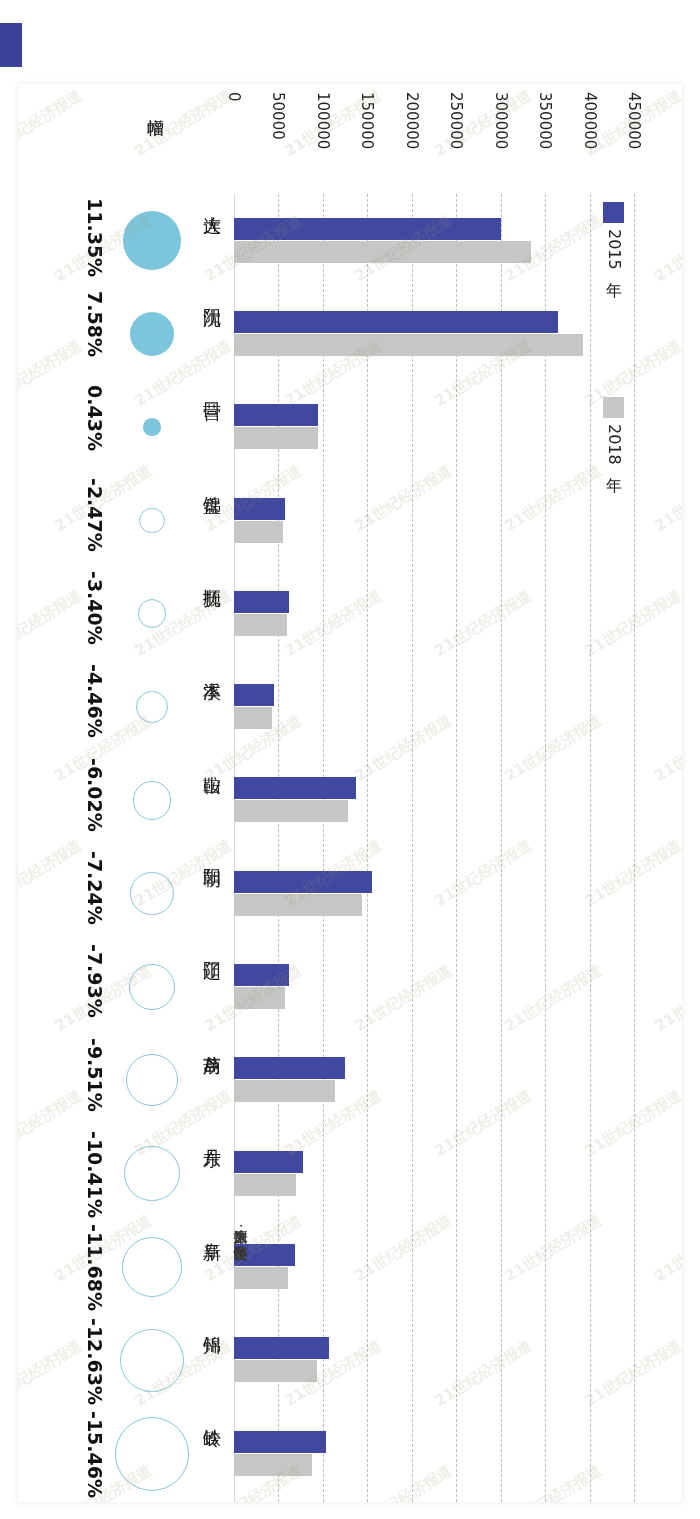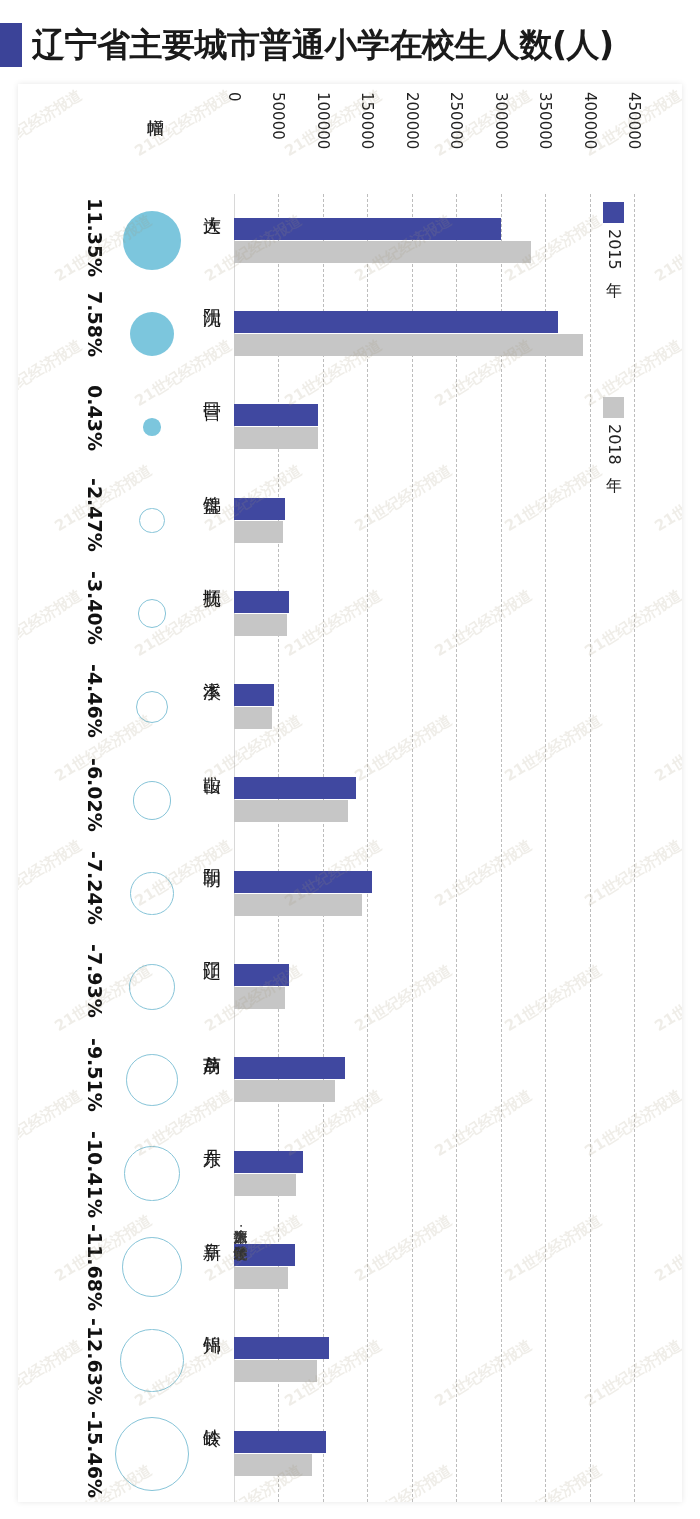--- a/index.html
+++ b/index.html
@@ -210,21 +210,20 @@
     font-family: "DejaVu Sans", sans-serif;
   }
 </style>
 </head>
 <body>
 
 <div id="page">
 
   <div id="header">
     <div id="title-accent"></div>
-    <div id="title-text">辽宁省主要城市普通小学在校生人数(人)</div>
   </div>
 
   <div id="card">
 
     <div id="gridlines">
         <div class="grid axis0" style="left: 216px;"></div>
         <div class="grid" style="left: 260.444px;"></div>
         <div class="grid" style="left: 304.889px;"></div>
         <div class="grid" style="left: 349.333px;"></div>
         <div class="grid" style="left: 393.778px;"></div>

